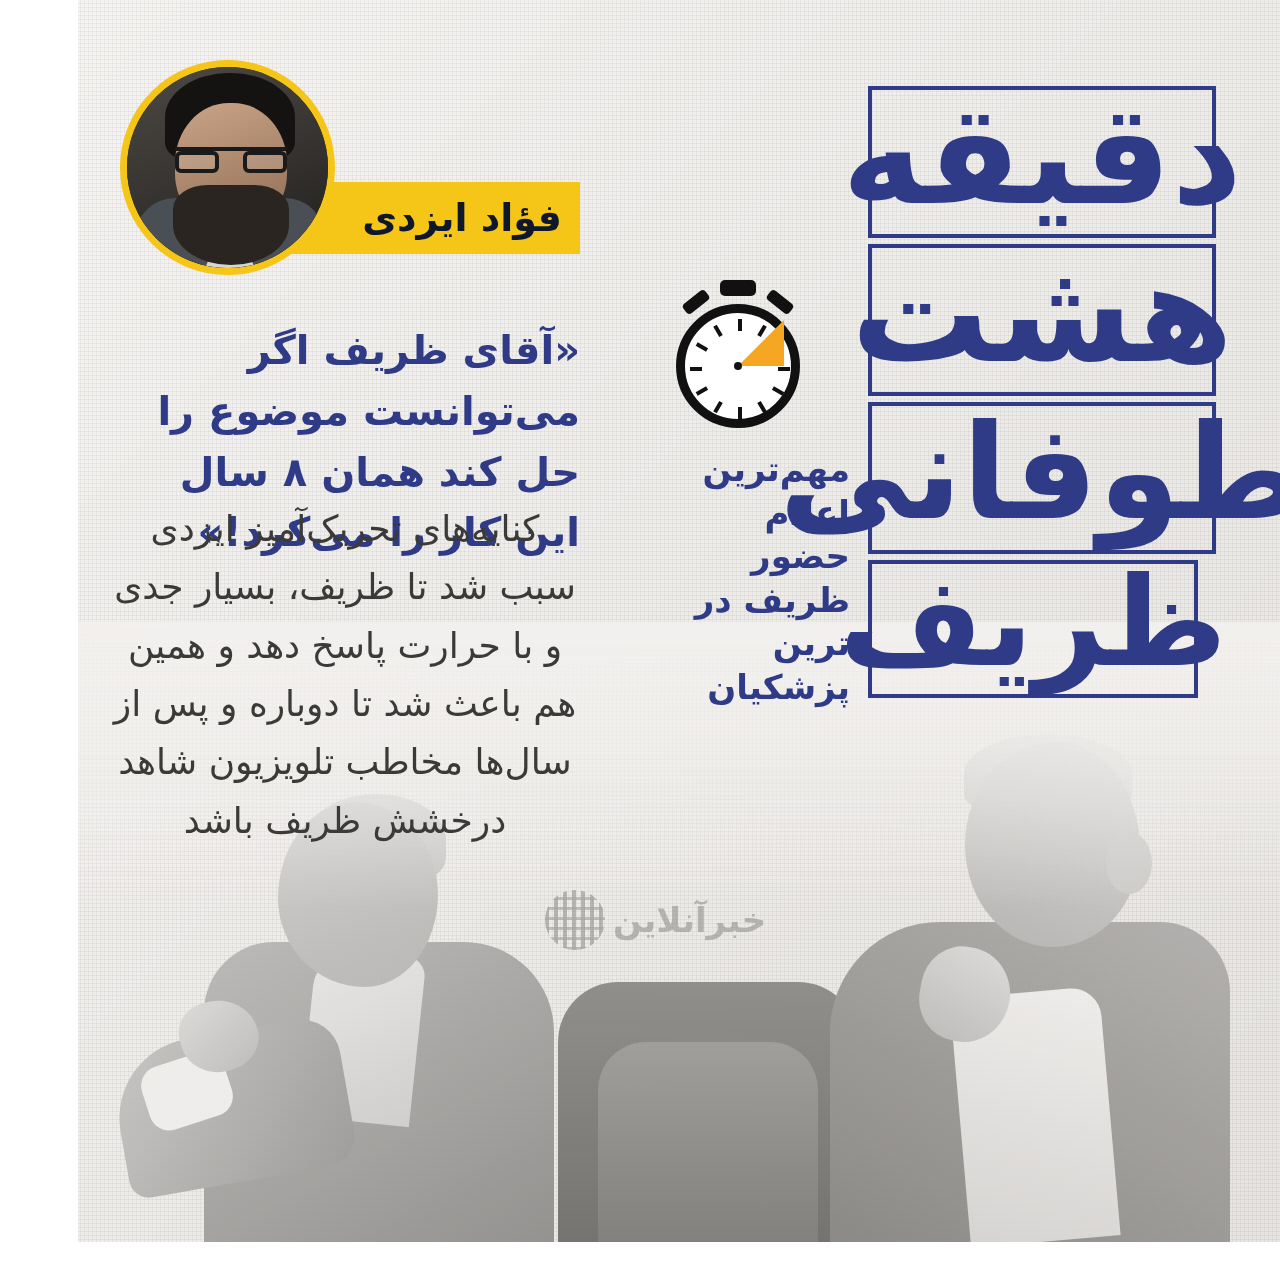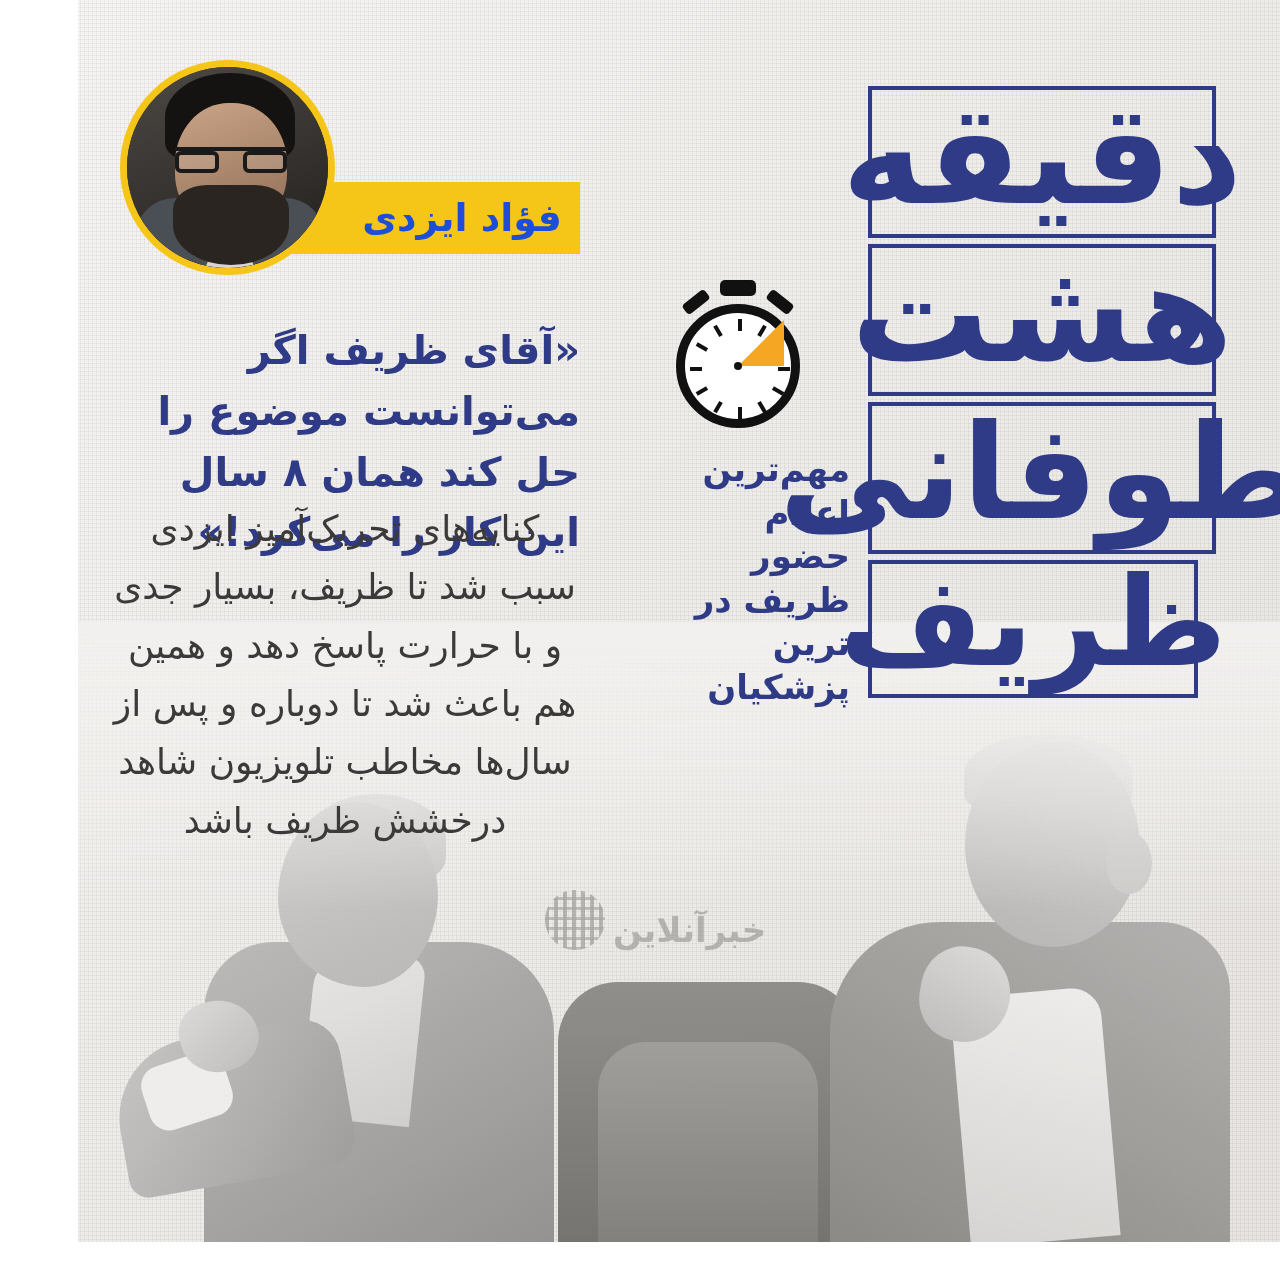--- a/index.html
+++ b/index.html
@@ -181,21 +181,21 @@
     inset: 0;
     background: linear-gradient(180deg, rgba(243,241,239,1) 0%, rgba(243,241,239,0.72) 18%, rgba(243,241,239,0) 46%);
   }
 
   
   .watermark {
     position: absolute;
     left: 545px;
     top: 890px;
     display: flex;
-    align-items: flex-end;
+    align-items: center;
     gap: 8px;
     opacity: 0.55;
   }
   .watermark .wm-text {
     font-size: 34px;
     font-weight: 700;
     color: #8b8885;
     letter-spacing: 1px;
   }
   .wm-globe {
@@ -328,21 +328,21 @@
     background: #f5c518;
     display: flex;
     align-items: center;
     justify-content: flex-start;
     padding-right: 18px;
     box-sizing: border-box;
   }
   .name-plate span {
     font-size: 38px;
     font-weight: 900;
-    color: #1d4ed8;
+    color: #0f172a;
   }
   .avatar {
     position: absolute;
     left: 10px;
     top: 10px;
     width: 215px;
     height: 215px;
     border-radius: 50%;
     border: 7px solid #f5c518;
     box-sizing: border-box;

